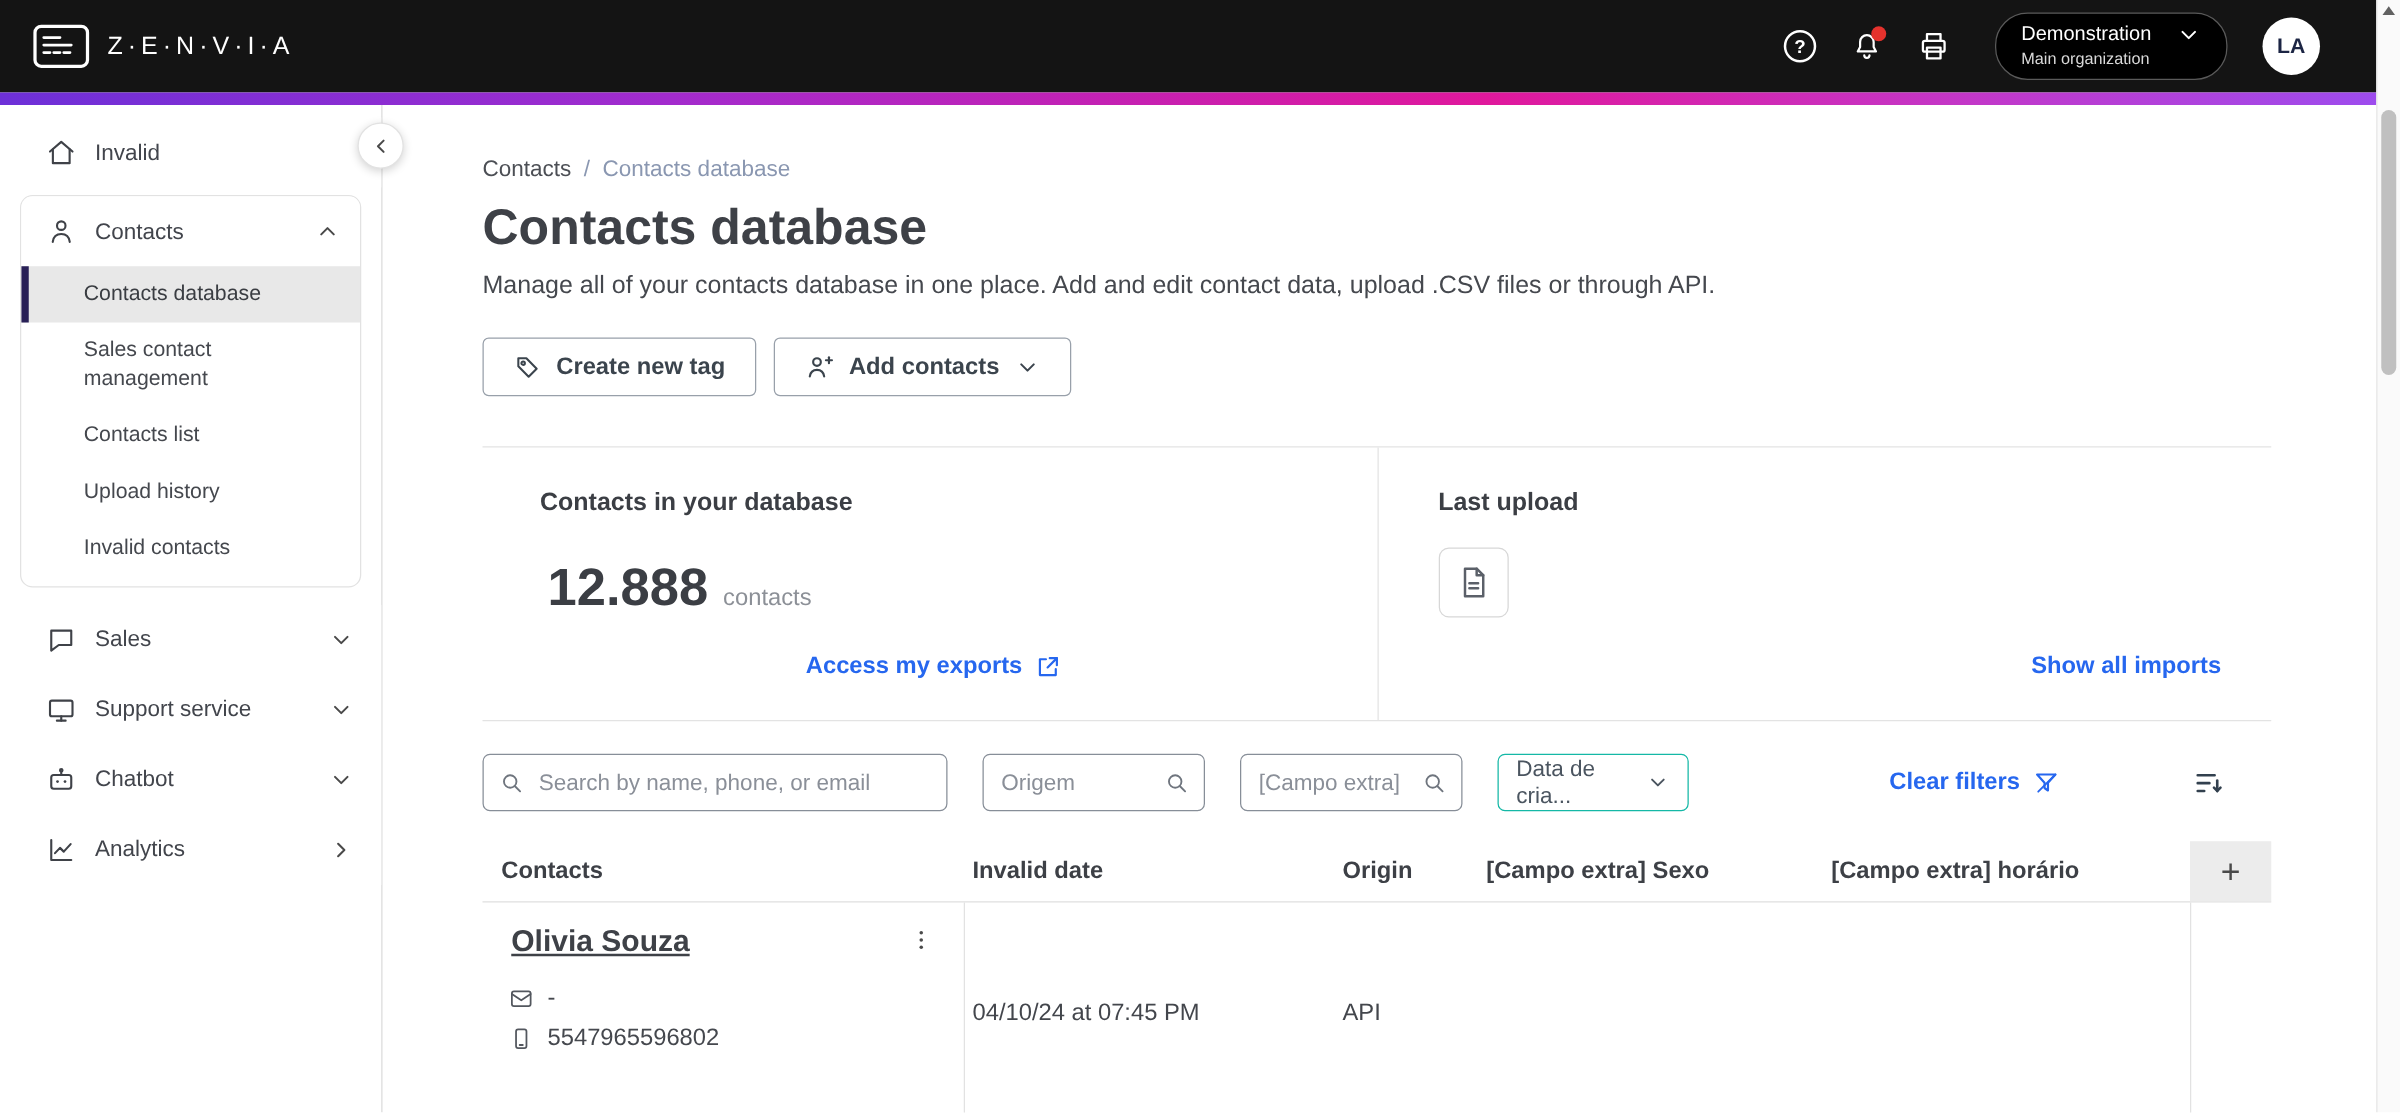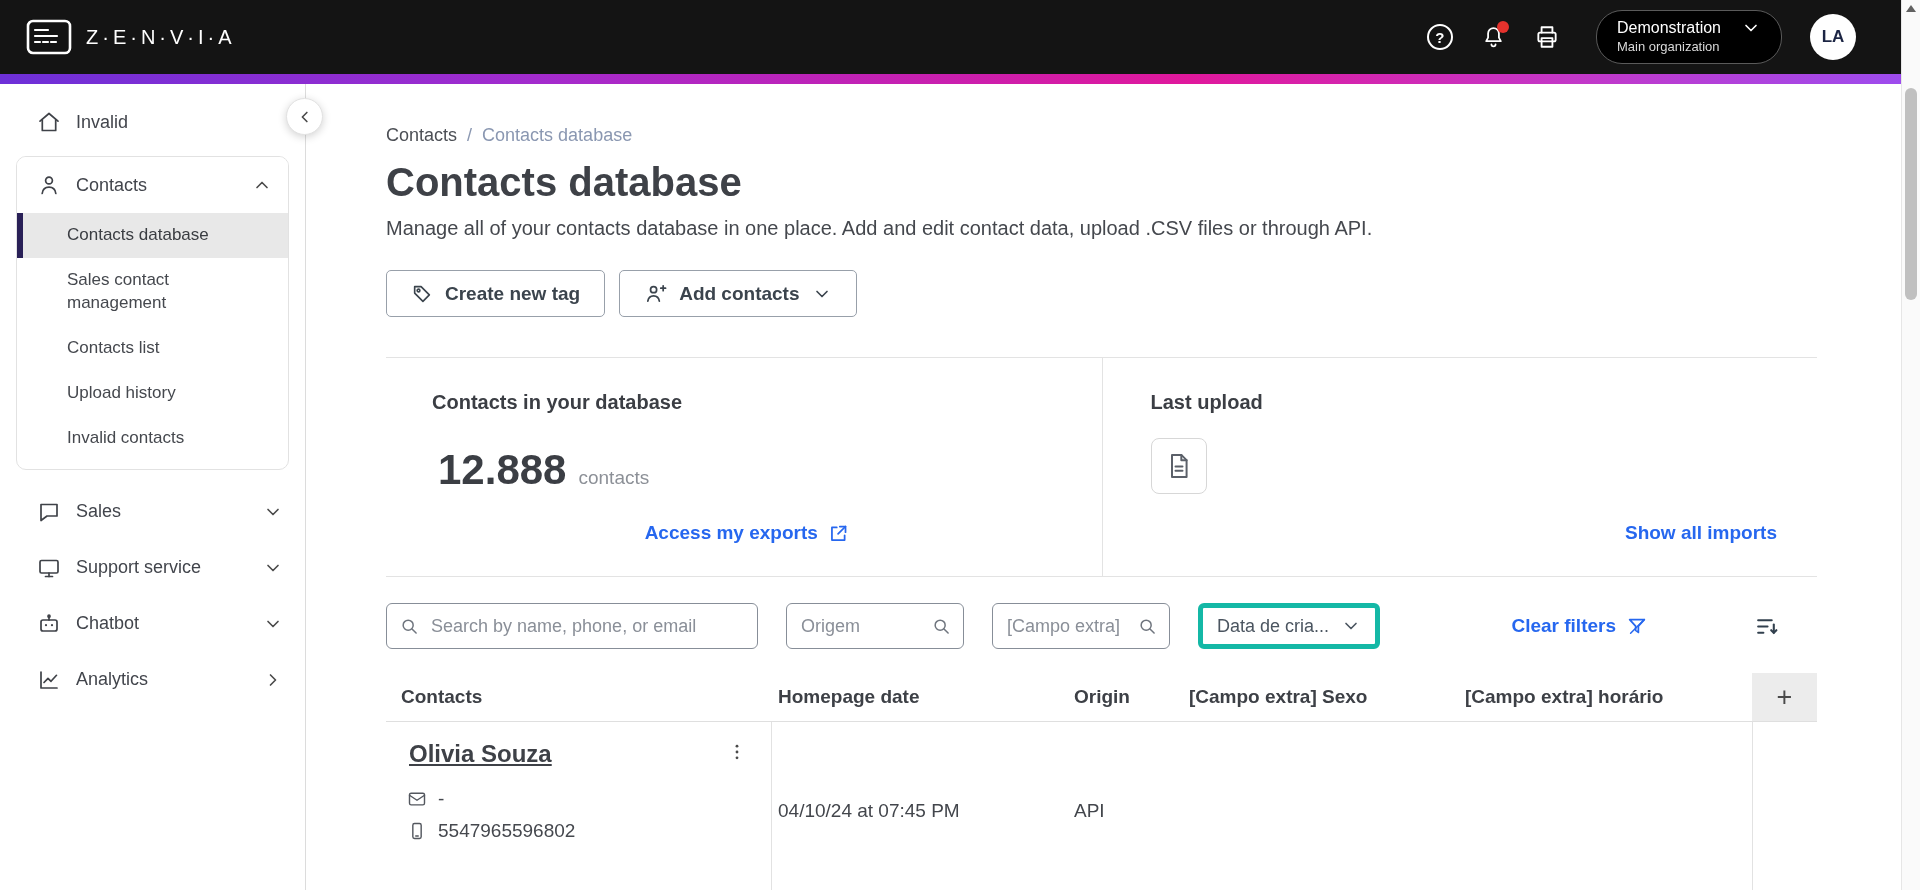--- a/index.html
+++ b/index.html
@@ -67,21 +67,21 @@
 
   
   .filters { margin-top:26px; display:flex; align-items:center; gap:28px; width:1431px; }
   .input-wrap { position:relative; display:flex; align-items:center; }
   .text-input { height:46px; border:1px solid #878e98; border-radius:6px; font-size:18px; color:#42454c; font-family:inherit; outline:none; background:#fff; }
   .text-input::placeholder { color:#8a8f98; }
   .search-input { width:372px; padding:0 14px 0 44px; }
   .small-input { width:178px; padding:0 42px 0 14px; }
   .icon-left { position:absolute; left:13px; color:#6f757e; pointer-events:none; }
   .icon-right { position:absolute; right:13px; color:#6f757e; }
-  .date-select { width:182px; height:46px; border:5px solid #14b8a6; border-radius:6px; display:flex; align-items:center; justify-content:space-between; padding:0 14px; font-size:18px; color:#4b5560; cursor:pointer; background:#fff; }
+  .date-select { width:153px; height:46px; border:1px solid #14b8a6; border-radius:6px; display:flex; align-items:center; justify-content:space-between; padding:0 14px; font-size:18px; color:#4b5560; cursor:pointer; background:#fff; }
   .clear-filters { margin-left:auto; }
   .filter-menu-btn { margin-left:78px; margin-right:38px; background:none; border:none; color:#32404e; cursor:pointer; }
 
   
   .table { margin-top:24px; width:1431px; }
   .thead { display:flex; border-bottom:1px solid #dfdfdf; height:49px; align-items:center; }
   .th { font-size:19px; font-weight:700; color:#3d4046; padding-left:6px; }
   .col-contacts { width:386px; padding-left:15px; }
   .col-date { width:296px; }
   .col-origin { width:115px; }
@@ -362,21 +362,21 @@
               <path d="M4 6h13M4 12h9M4 18h5"></path>
                 <path d="M19 10v8"></path>
                 <path d="M16.5 15.5L19 18l2.5-2.5"></path>
             </svg>
           </button>
         </div>
 
         <div class="table">
           <div class="thead">
             <div class="th col-contacts">Contacts</div>
-            <div class="th col-date">Homepage date</div>
+            <div class="th col-date">Invalid date</div>
             <div class="th col-origin">Origin</div>
             <div class="th col-sexo">[Campo extra] Sexo</div>
             <div class="th col-horario">[Campo extra] horário</div>
             <button class="col-add">+</button>
           </div>
 
           <div class="trow">
             <div class="cell-contacts">
               <div class="contact-name-row">
                 <span class="contact-name">Olivia Souza</span>

